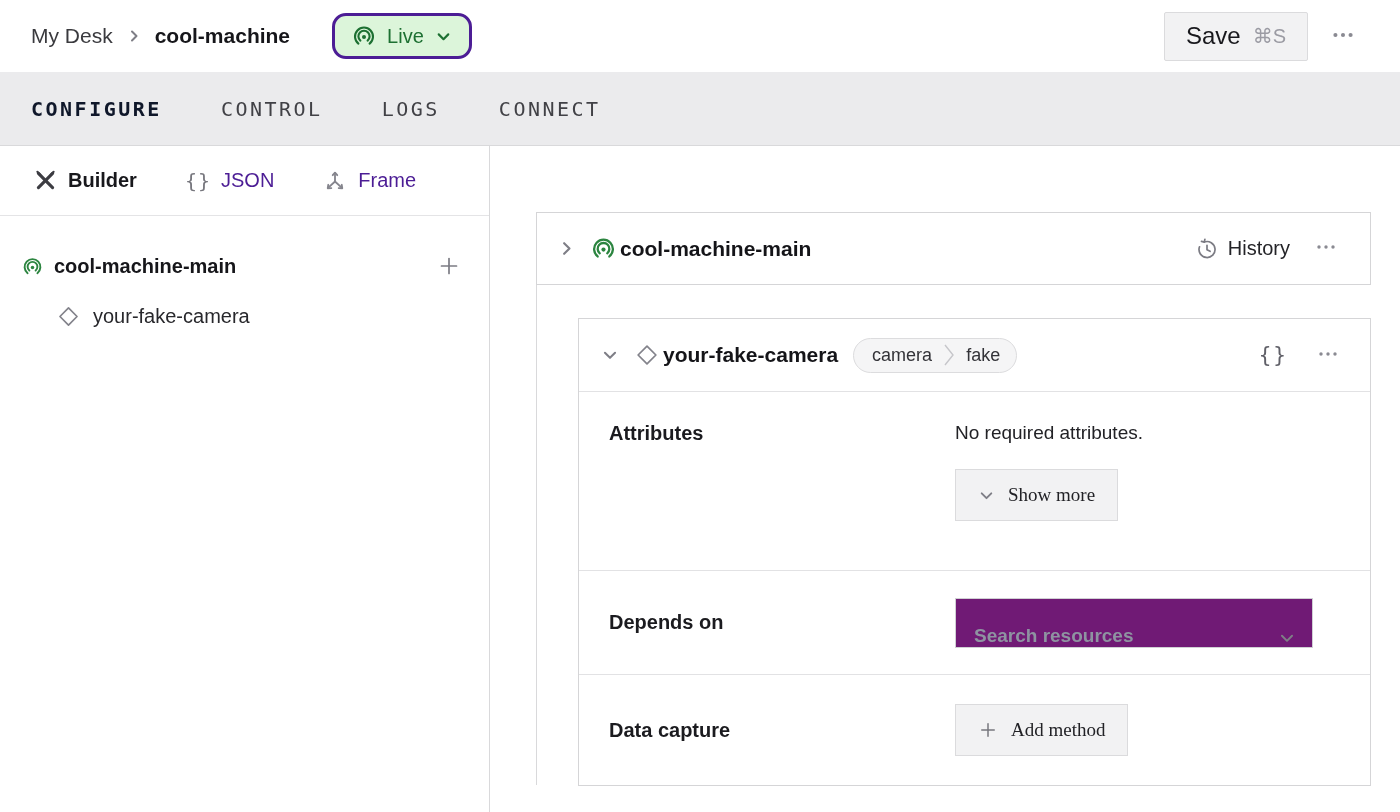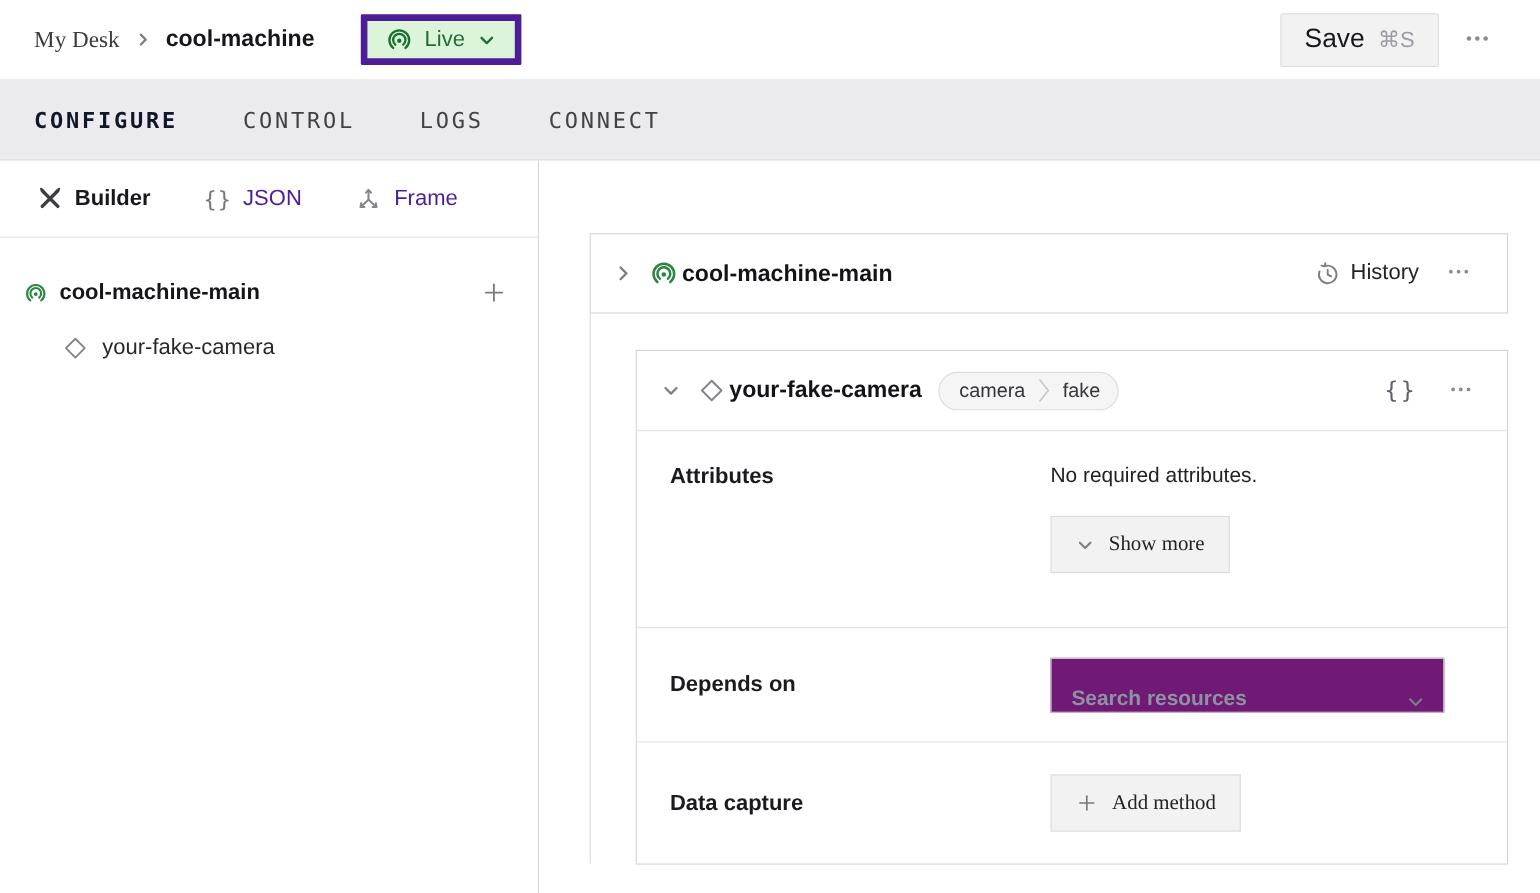--- a/index.html
+++ b/index.html
@@ -2,26 +2,26 @@
 <html><head>
 <meta charset="utf-8">
 <style>
   * { margin:0; padding:0; box-sizing:border-box; }
   html,body { width:1400px; height:812px; background:#ffffff; overflow:hidden;
     font-family:"Liberation Sans", sans-serif; color:#1f1f21; }
 
   
   .topbar { height:72px; display:flex; align-items:center; padding:0 40px 0 31px; background:#fff; }
   .breadcrumb { display:flex; align-items:center; gap:13px; }
-  .crumb-parent { font-size:21px; color:#3a3a3e; cursor:pointer;font-family:Liberation Serif, serif; }
+  .crumb-parent { font-size:21px; color:#3a3a3e; cursor:pointer; }
   .crumb-current { font-size:21px; font-weight:700; color:#16161a; }
   .chev { color:#7e7e86; display:block; }
   .live-pill { margin-left:42px; display:flex; align-items:center; gap:11px;
-    height:46px; padding:0 17px; background:#dcf5da; border:6px solid #4c1d95;
-    border-radius:1px; cursor:pointer; }
+    height:46px; padding:0 17px; background:#dcf5da; border:3px solid #4c1d95;
+    border-radius:14px; cursor:pointer; }
   .live-pill .label { font-size:20px; color:#1d7032; }
   .live-pill .chev { color:#1d7032; }
   .spacer { flex:1; }
   .save-btn { display:flex; align-items:center; gap:12px; height:49px; padding:0 21px;
     background:#f2f2f3; border:1px solid #dbdbdd; border-radius:2px; cursor:pointer;
     font-family:inherit; }
   .save-btn .save-label { font-size:24px; color:#18181c; }
   .save-btn .save-kbd { font-size:20px; color:#9b9ba3; }
   .dots-btn { background:none; border:none; cursor:pointer; padding:4px; margin-left:18px; color:#8a8a92; }
 

